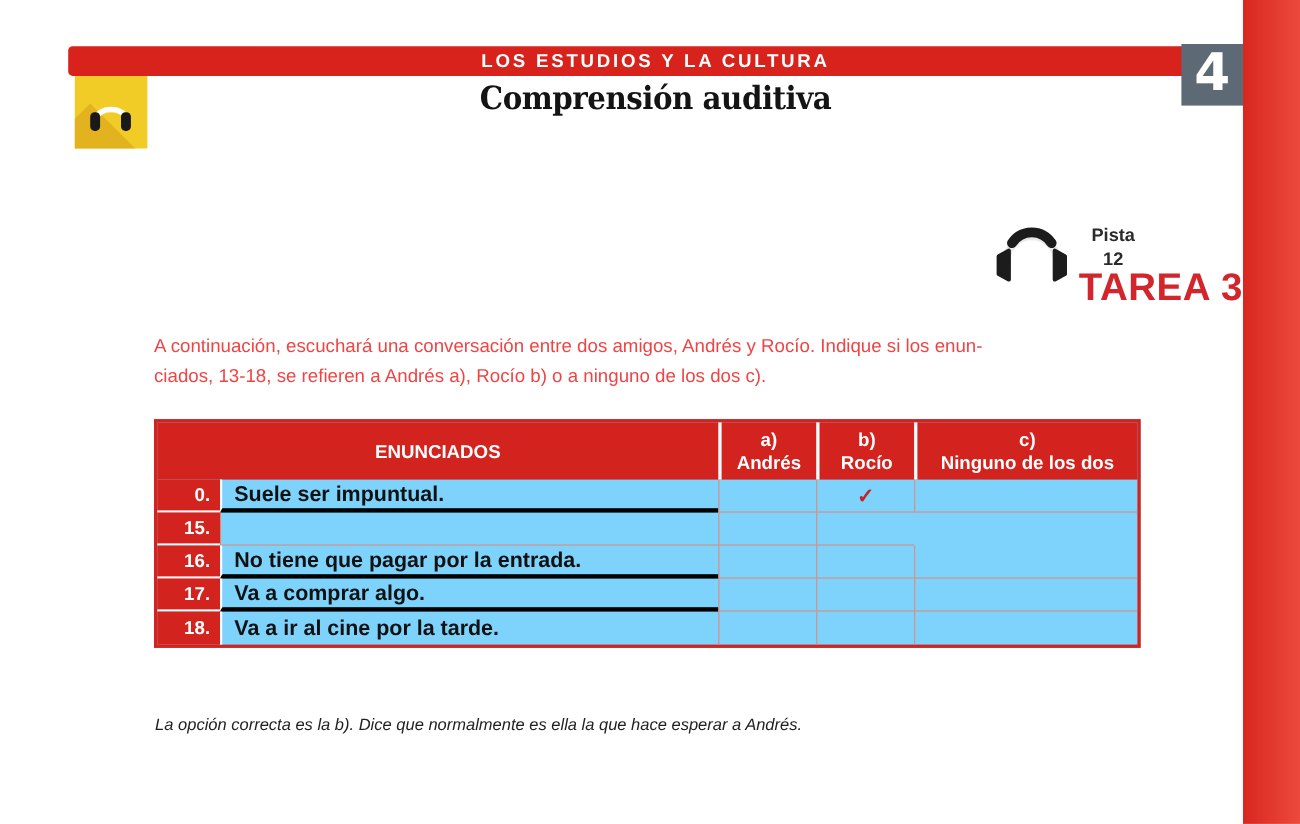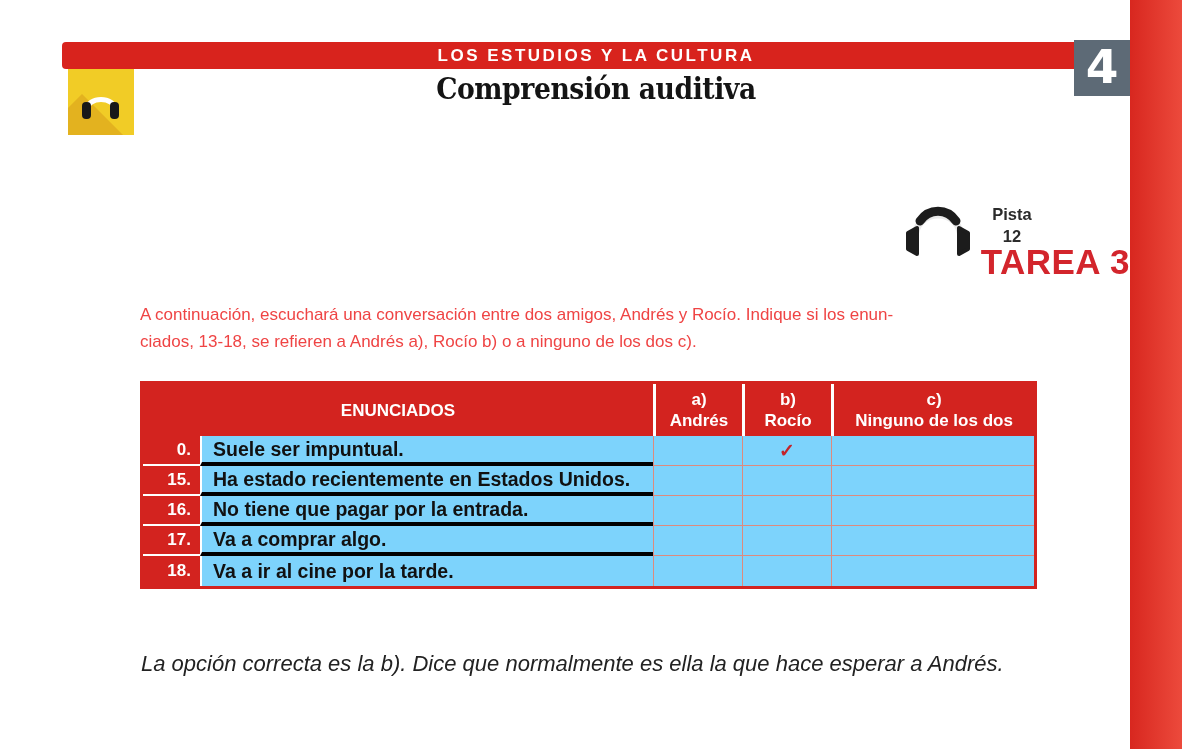--- a/index.html
+++ b/index.html
@@ -74,21 +74,21 @@
   }
   
   .instructions {
     position:absolute; left:140px; top:301px; width:980px;
     font-size:17px; line-height:27px; color:#ef4444;
     font-weight:500;
   }
   
   .answer-note {
     position:absolute; left:141px; top:651px; width:980px;
-    font-style:italic; font-size:22px; color:#222222;
+    font-style:italic; font-size:15px; color:#222222;
   }
   
   .task-table {
     position:absolute; left:140px; top:381px; width:897px;
     border:3px solid #d3231f;
     background:#7dd3fc;
   }
   .t-header {
     display:grid;
     grid-template-columns:510px 89px 89px 203px;
@@ -195,21 +195,20 @@
 
     <div class="t-row">
       <div class="t-num">0.</div>
       <div class="t-stmt">Suele ser impuntual.</div>
       <div class="t-ans"></div>
       <div class="t-ans">✓</div>
       <div class="t-ans"></div>
     </div>
     <div class="t-row">
       <div class="t-num">15.</div>
-      <div class="t-stmt">Ha estado recientemente en Estados Unidos.</div>
       <div class="t-ans"></div>
       <div class="t-ans"></div>
       <div class="t-ans"></div>
     </div>
     <div class="t-row">
       <div class="t-num">16.</div>
       <div class="t-stmt">No tiene que pagar por la entrada.</div>
       <div class="t-ans"></div>
       <div class="t-ans"></div>
       <div class="t-ans"></div>

